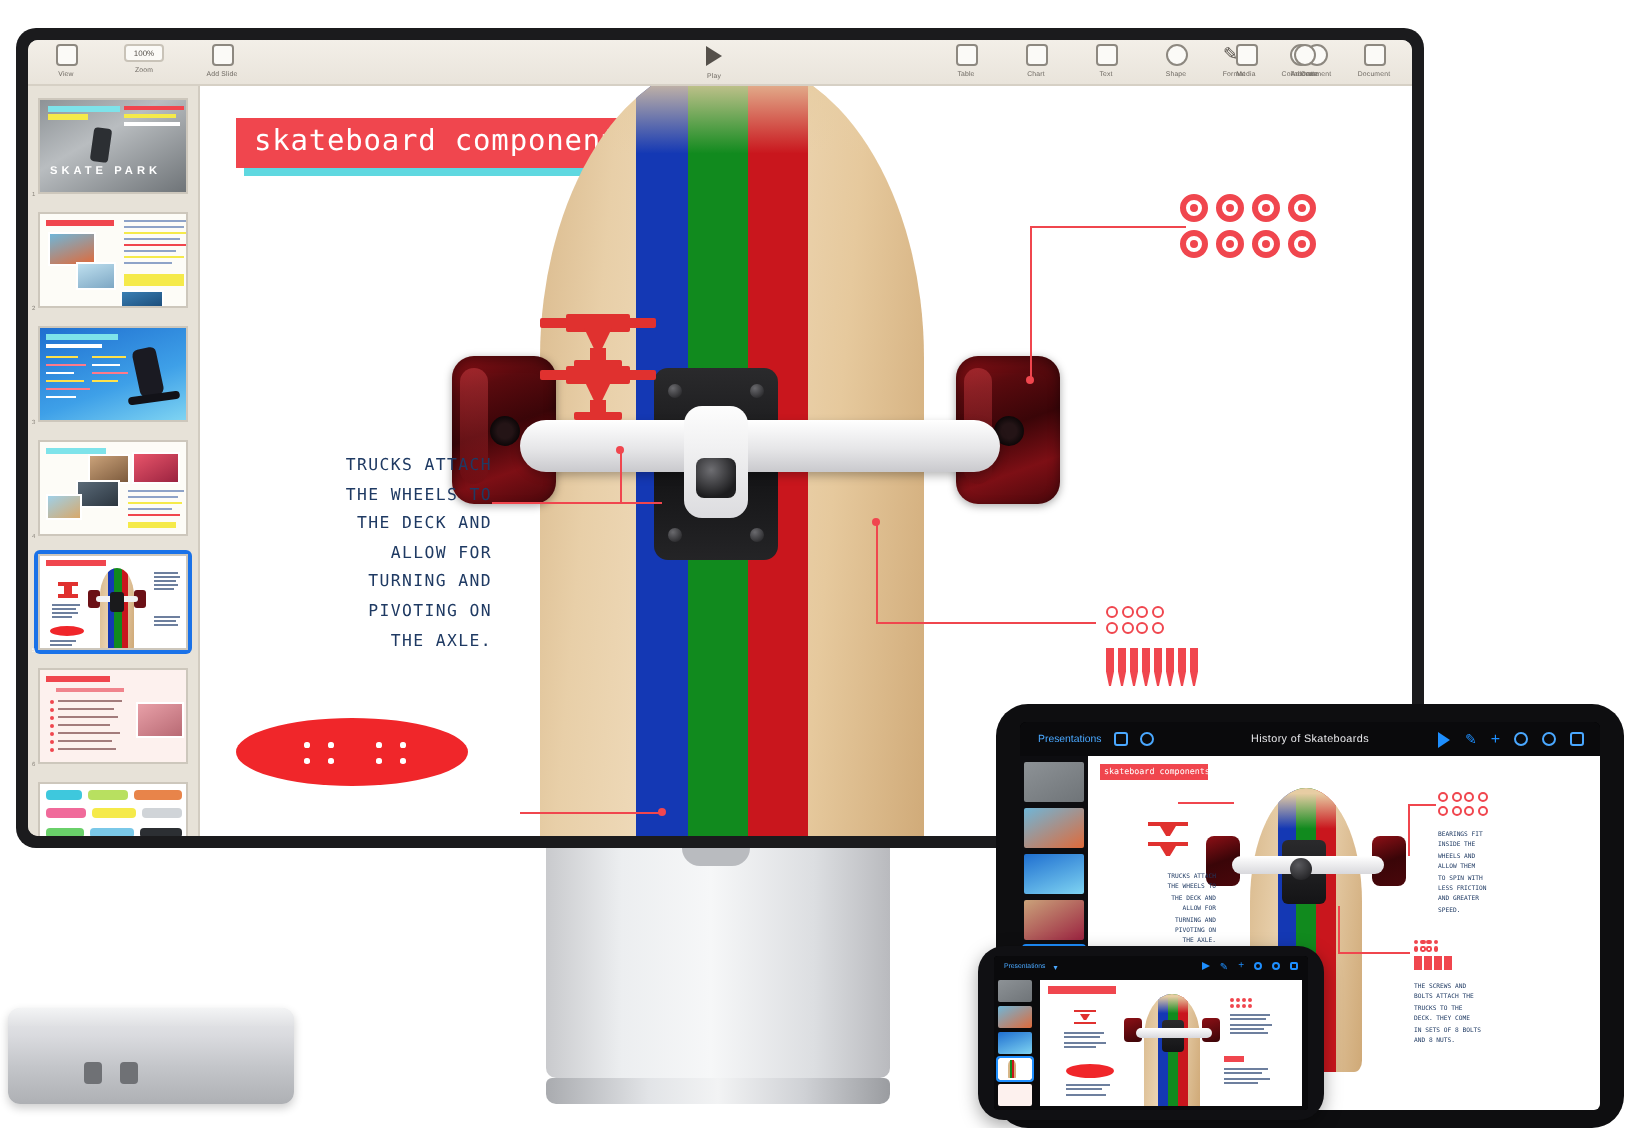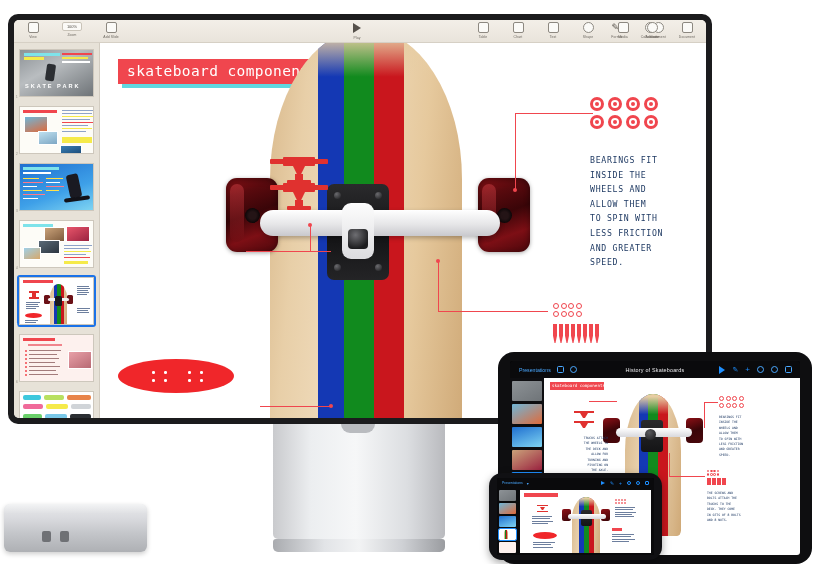--- a/index.html
+++ b/index.html
@@ -533,29 +533,28 @@
         <div class="conn v" style="left:415px;top:70px;height:78px;"></div>
         <div class="dot" style="left:413px;top:145px;"></div>
 
         <div class="conn h" style="left:338px;top:268px;width:110px;"></div>
         <div class="conn v" style="left:338px;top:218px;height:50px;"></div>
         <div class="dot" style="left:336px;top:216px;"></div>
 
         <div class="conn h" style="left:160px;top:363px;width:72px;"></div>
         <div class="dot" style="left:229px;top:361px;"></div>
 
-
-        <div class="callout" style="left:490px;top:110px;">BEARINGS FIT
-INSIDE THE
-WHEELS AND
-ALLOW THEM
-TO SPIN WITH
-LESS FRICTION
-AND GREATER
-SPEED.</div>
+        <div class="callout right-align" style="left:22px;top:182px;width:124px;">TRUCKS ATTACH
+THE WHEELS TO
+THE DECK AND
+ALLOW FOR
+TURNING AND
+PIVOTING ON
+THE AXLE.</div>
+
 
         <div class="callout" style="left:450px;top:313px;">THE SCREWS AND
 BOLTS ATTACH THE
 TRUCKS TO THE
 DECK. THEY COME
 IN SETS OF 8 BOLTS
 AND 8 NUTS.</div>
 
       </div>
     </div>

